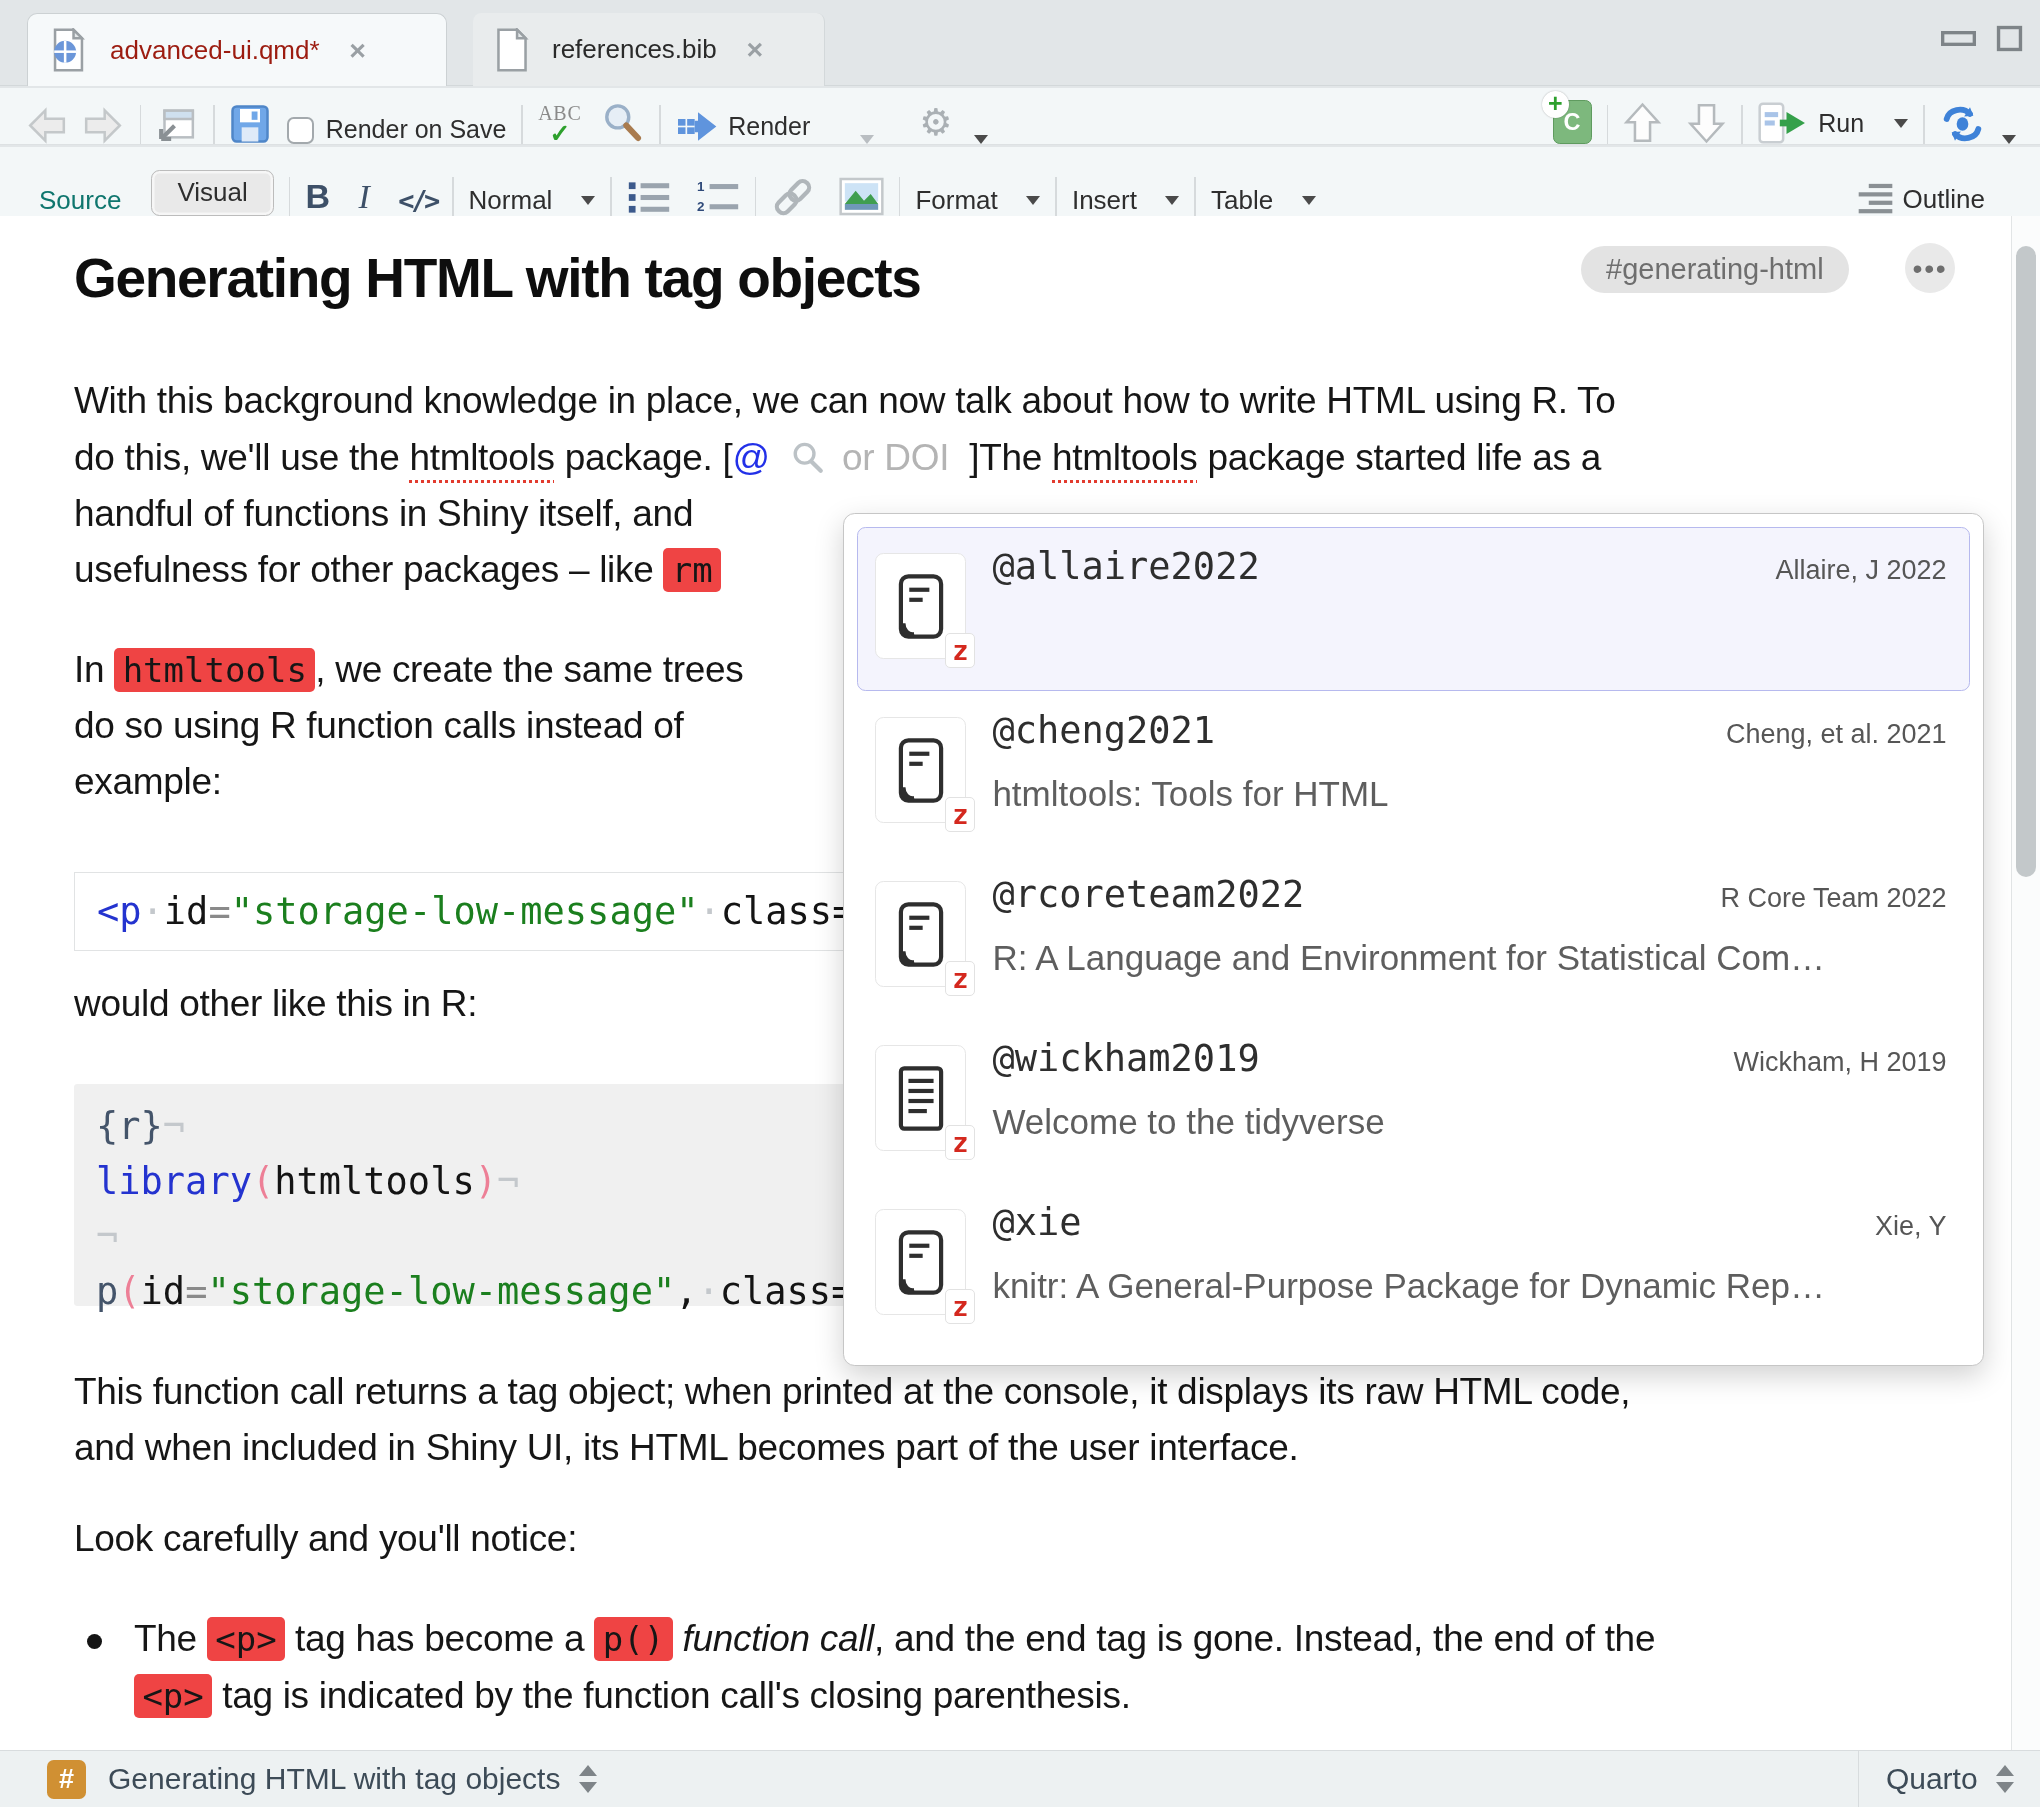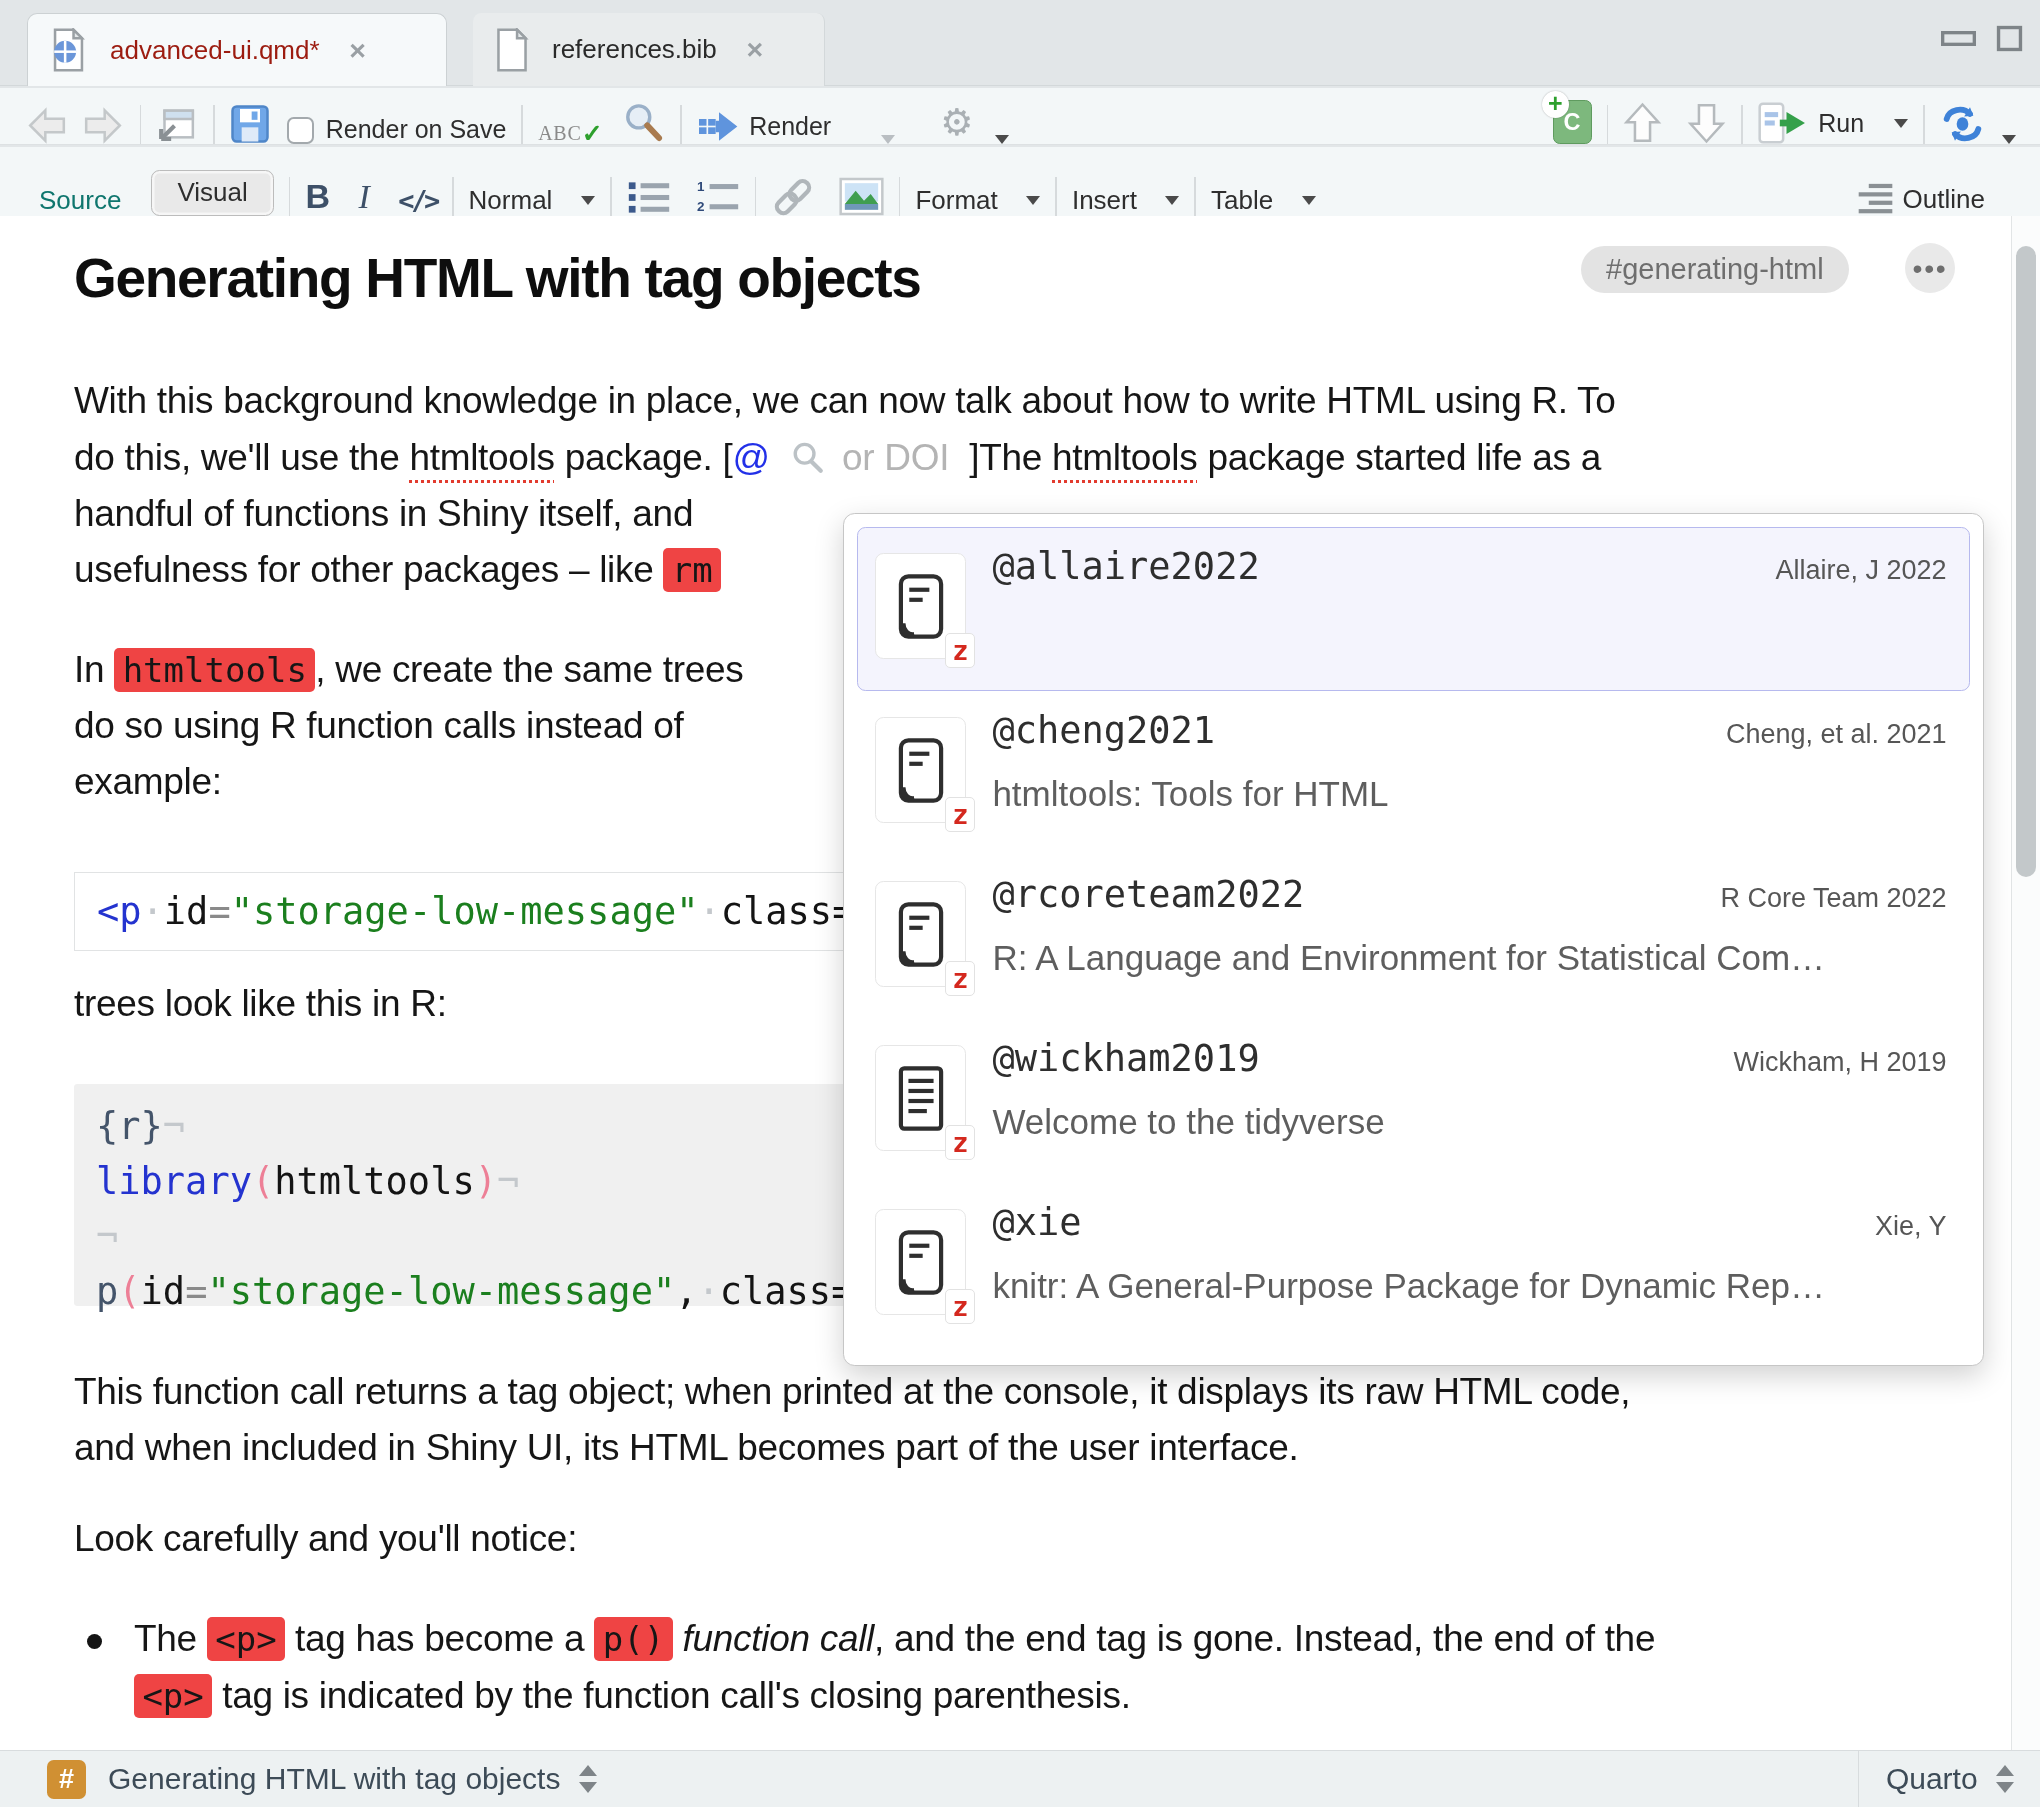--- a/index.html
+++ b/index.html
@@ -26,21 +26,21 @@
              display:flex; align-items:flex-end; color:#2e2e2e; }
   .tb1 { top:88px; height:57px; border-bottom:1.7px solid #dde1e3; padding:0 25px; font-size:25px; }
   .tb2 { top:147px; height:70px; border-bottom:1.7px solid #d8dcde; padding:0 39px; font-size:26px; }
   .sep { width:1.7px; height:39px; background:#d6dadc; margin:0 15px; }
   .tbtn { display:flex; align-items:center; gap:8.4px; }
   .caret { width:0; height:0; border-left:7.6px solid transparent; border-right:7.6px solid transparent;
            border-top:9.2px solid #4a4a4a; display:inline-block; }
   .caret.light { border-top-color:#b9bec2; }
   .spacer { flex:1; }
   .checkbox { width:27px; height:27px; border:2.5px solid #a3a9ad; border-radius:6.7px; background:#fff; }
-  .abc { display:flex; flex-direction:row; align-items:center; line-height:0.9; }
+  .abc { display:flex; flex-direction:column; align-items:center; line-height:0.9; }
   .abc .abc-t { font-family:"Liberation Serif",serif; font-size:20px; color:#8a8a8a; letter-spacing:0.8px; }
   .abc .abc-c { color:#2da02d; font-size:25px; font-weight:bold; }
   .gear { font-size:37px; color:#aab0b4; font-family:"DejaVu Sans",sans-serif; }
   .plusc { position:relative; width:39px; height:44px; background:#7db87d; border:1.7px solid #5f9b5f;
            border-radius:6.7px; color:#fff; font-weight:bold; font-size:23.5px;
            display:flex; align-items:center; justify-content:center; }
   .plusc .plus { position:absolute; left:-11.7px; top:-10px; width:27px; height:27px; border-radius:50%;
                  background:#fff; color:#2da02d; font-size:25px; font-weight:bold; line-height:25px;
                  text-align:center; box-shadow:0 0 1.7px rgba(0,0,0,.3); }
   .btxt { font-weight:bold; color:#3d5068; font-size:34px; }
@@ -352,21 +352,21 @@
     </div>
     <div class="line" style="top:545px;">
       <span>example:</span>
     </div>
 
     <div class="codeblock cb1">
       <span class="tok-blue">&lt;p</span><span class="tok-dim">·</span><span class="tok-black">id</span><span class="tok-gray">=</span><span class="tok-green">"storage-low-message"</span><span class="tok-dim">·</span><span class="tok-black">class=</span>
     </div>
 
     <div class="line" style="top:767px;">
-      <span>trees look like this in R:</span>
+      <span>would other like this in R:</span>
     </div>
 
     <div class="codeblock cb2">
       <div><span class="tok-slate">{r}</span><span class="tok-dim">¬</span></div>
       <div><span class="tok-blue">library</span><span class="tok-pink">(</span><span class="tok-black">htmltools</span><span class="tok-pink">)</span><span class="tok-dim">¬</span></div>
       <div><span class="tok-dim">¬</span></div>
       <div><span class="tok-slate">p</span><span class="tok-pink">(</span><span class="tok-black">id</span><span class="tok-gray">=</span><span class="tok-green">"storage-low-message"</span><span class="tok-black">,</span><span class="tok-dim">·</span><span class="tok-black">class=</span></div>
     </div>
 
     <div class="line" style="top:1155px;">

